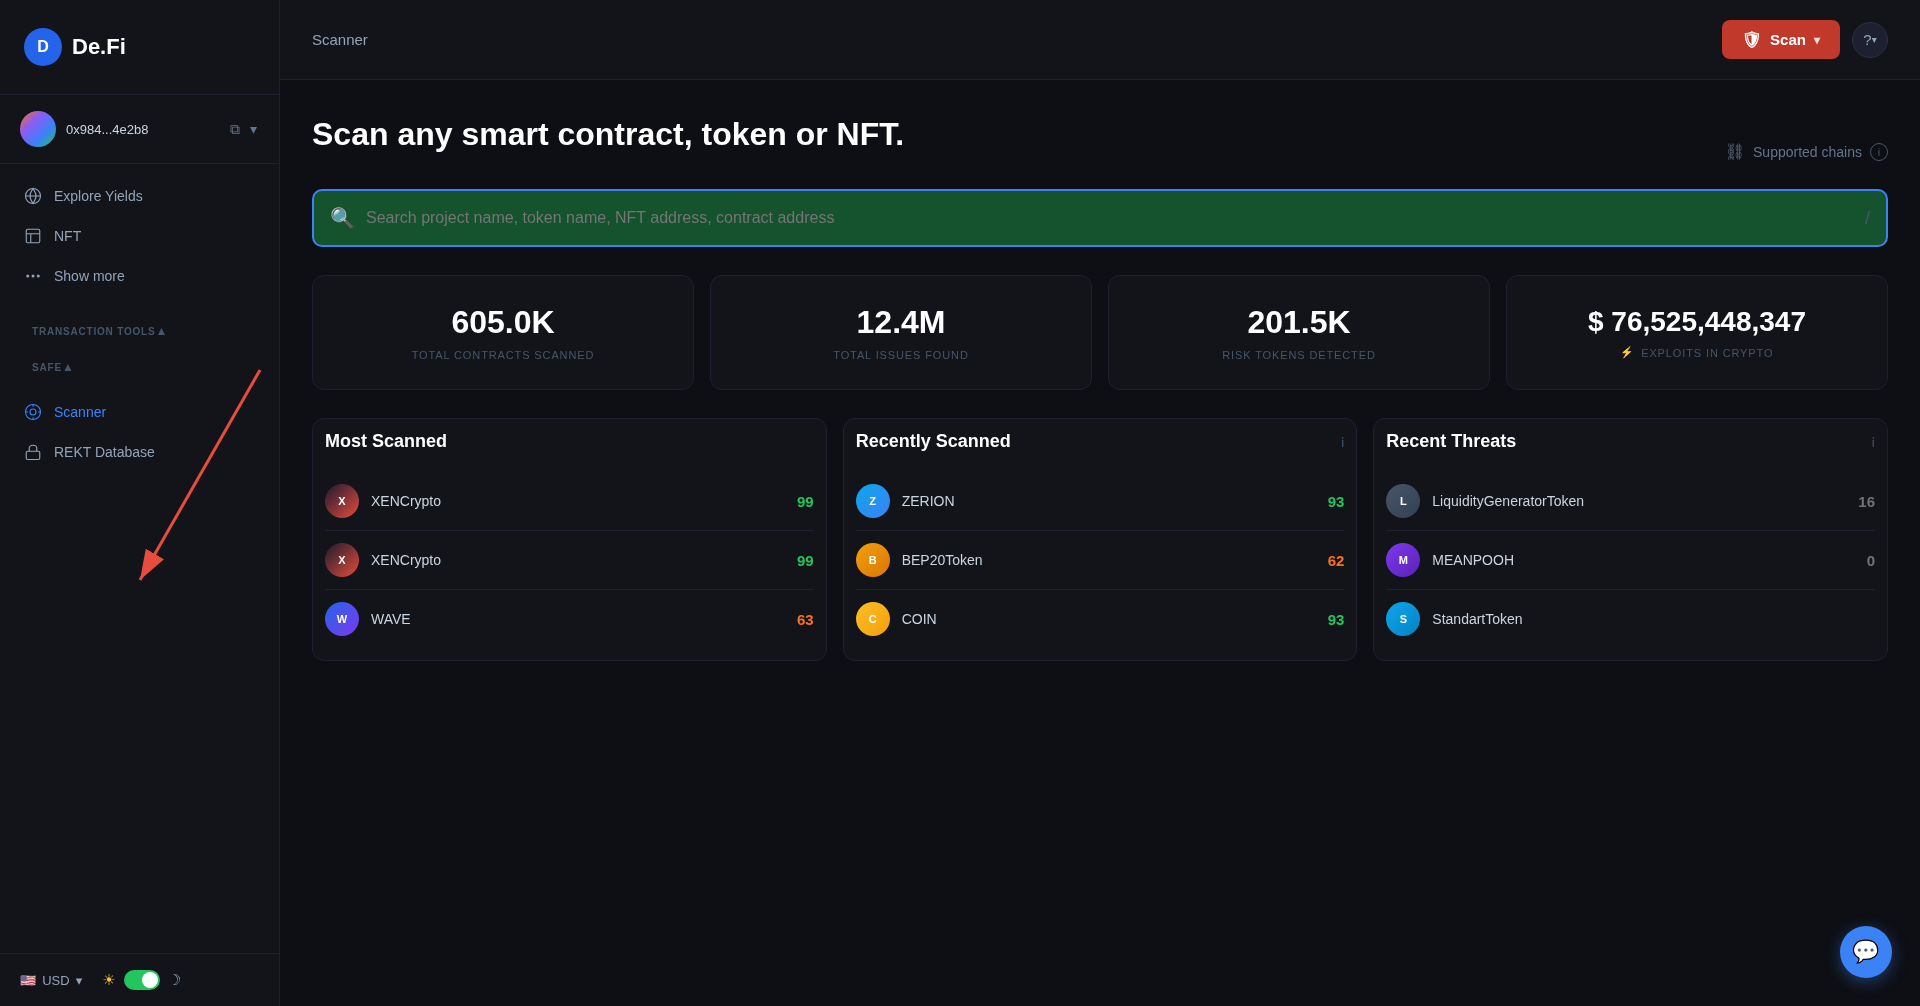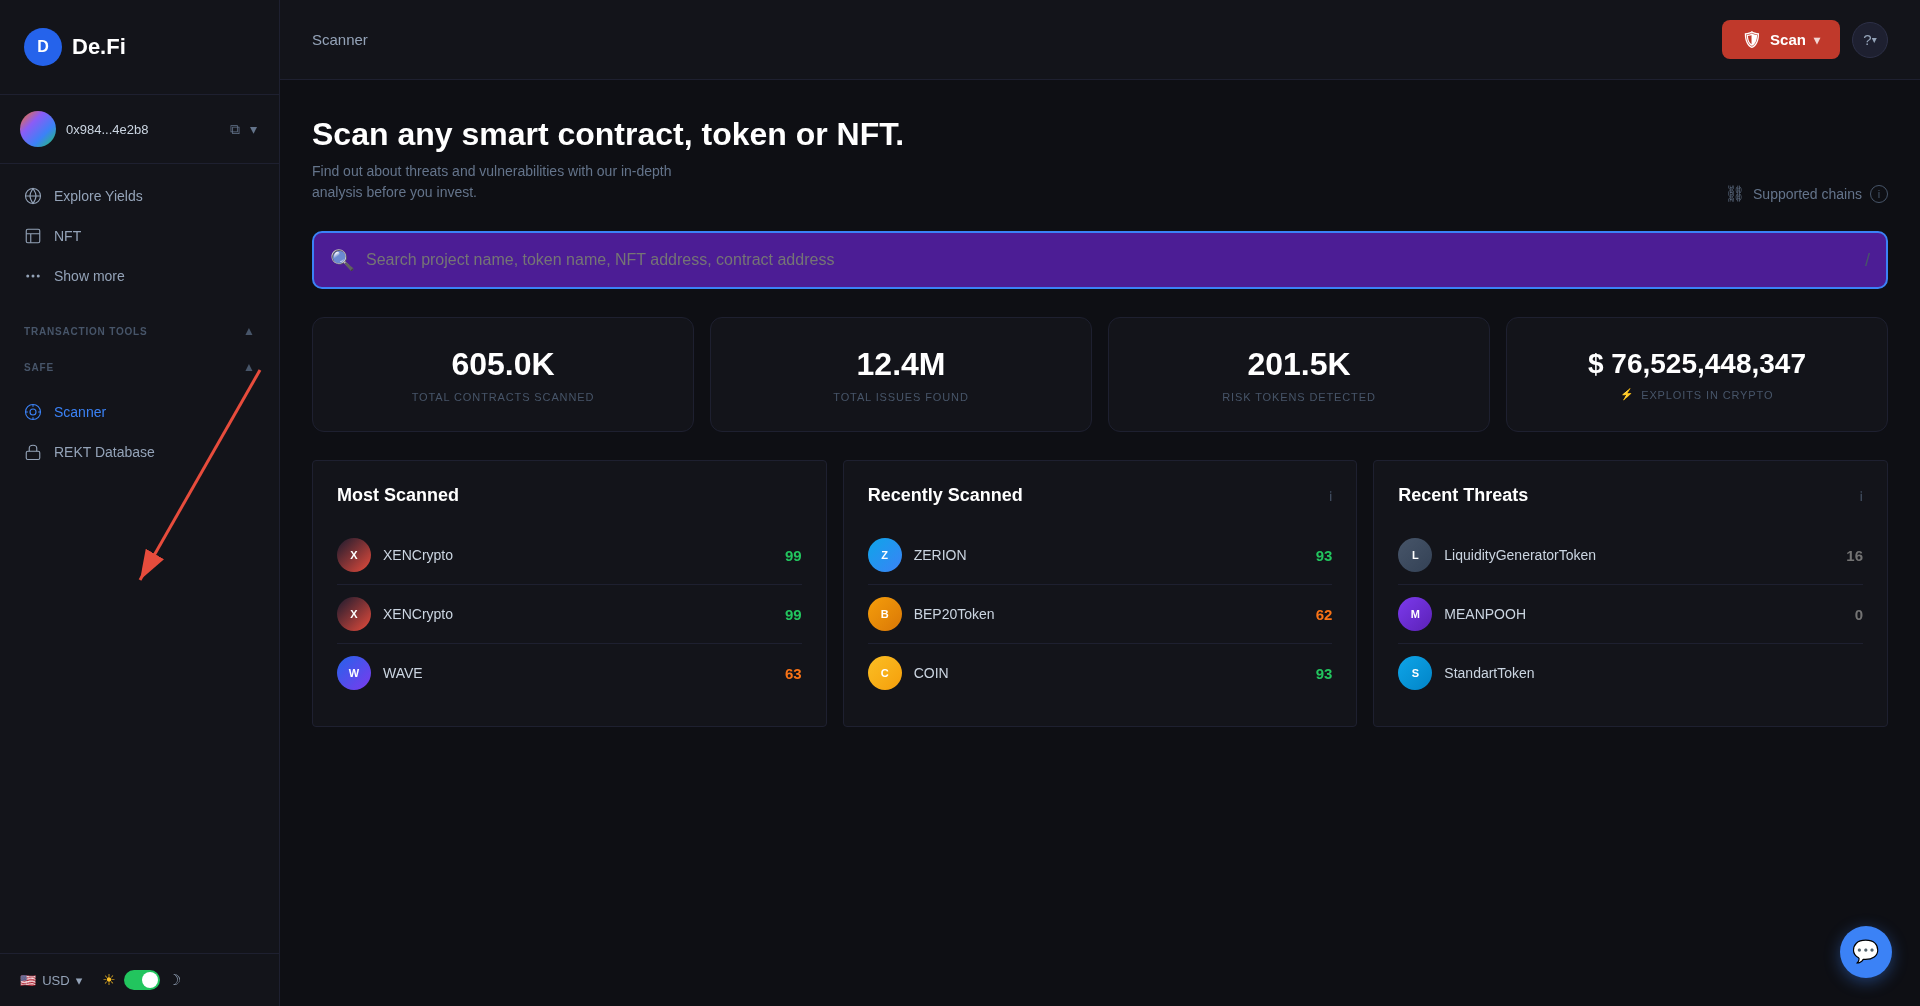--- a/index.html
+++ b/index.html
@@ -103,22 +103,21 @@
       height: 18px;
       display: flex;
       align-items: center;
       justify-content: center;
       flex-shrink: 0;
     }
 
     .section-header {
       display: flex;
       align-items: center;
-      justify-content: space-between;
-      padding: 16px 24px 6px;
+      padding: 16px 32px 6px;
     }
     .section-title {
       font-size: 10px;
       font-weight: 600;
       color: #475569;
       letter-spacing: 0.08em;
       text-transform: uppercase;
     }
     .section-chevron {
       background: none;
@@ -285,21 +284,21 @@
       font-size: 16px;
     }
 
     
     .search-container {
       position: relative;
       margin-bottom: 28px;
     }
     .search-box {
       width: 100%;
-      background: #4c1d95;
+      background: #14532d;
       border: 2px solid #3b82f6;
       border-radius: 10px;
       padding: 18px 52px;
       font-size: 16px;
       color: #94a3b8;
       outline: none;
     }
     .search-icon {
       position: absolute;
       left: 18px;
@@ -358,22 +357,22 @@
 
     
     .panels-grid {
       display: grid;
       grid-template-columns: 1fr 1fr 1fr;
       gap: 16px;
     }
     .panel {
       background: #13141a;
       border: 1px solid #1e2030;
-      border-radius: 4px;
-      padding: 24px;
+      border-radius: 12px;
+      padding: 12px;
     }
     .panel-header {
       display: flex;
       align-items: center;
       justify-content: space-between;
       margin-bottom: 20px;
     }
     .panel-title {
       font-size: 18px;
       font-weight: 600;
@@ -569,21 +568,20 @@
         <span style="font-size:10px;">▾</span>
       </button>
     </div>
   </div>
 
   <div class="content">
 
     <div class="hero-section">
       <div class="hero-text">
         <h1>Scan any smart contract, token or NFT.</h1>
-        <p>Find out about threats and vulnerabilities with our in-depth<br>analysis before you invest.</p>
       </div>
       <button class="supported-chains-btn">
         <span class="chain-icon">⛓</span>
         <span>Supported chains</span>
         <div class="info-icon">i</div>
       </button>
     </div>
 
     <div class="search-container">
       <span class="search-icon">🔍</span>

